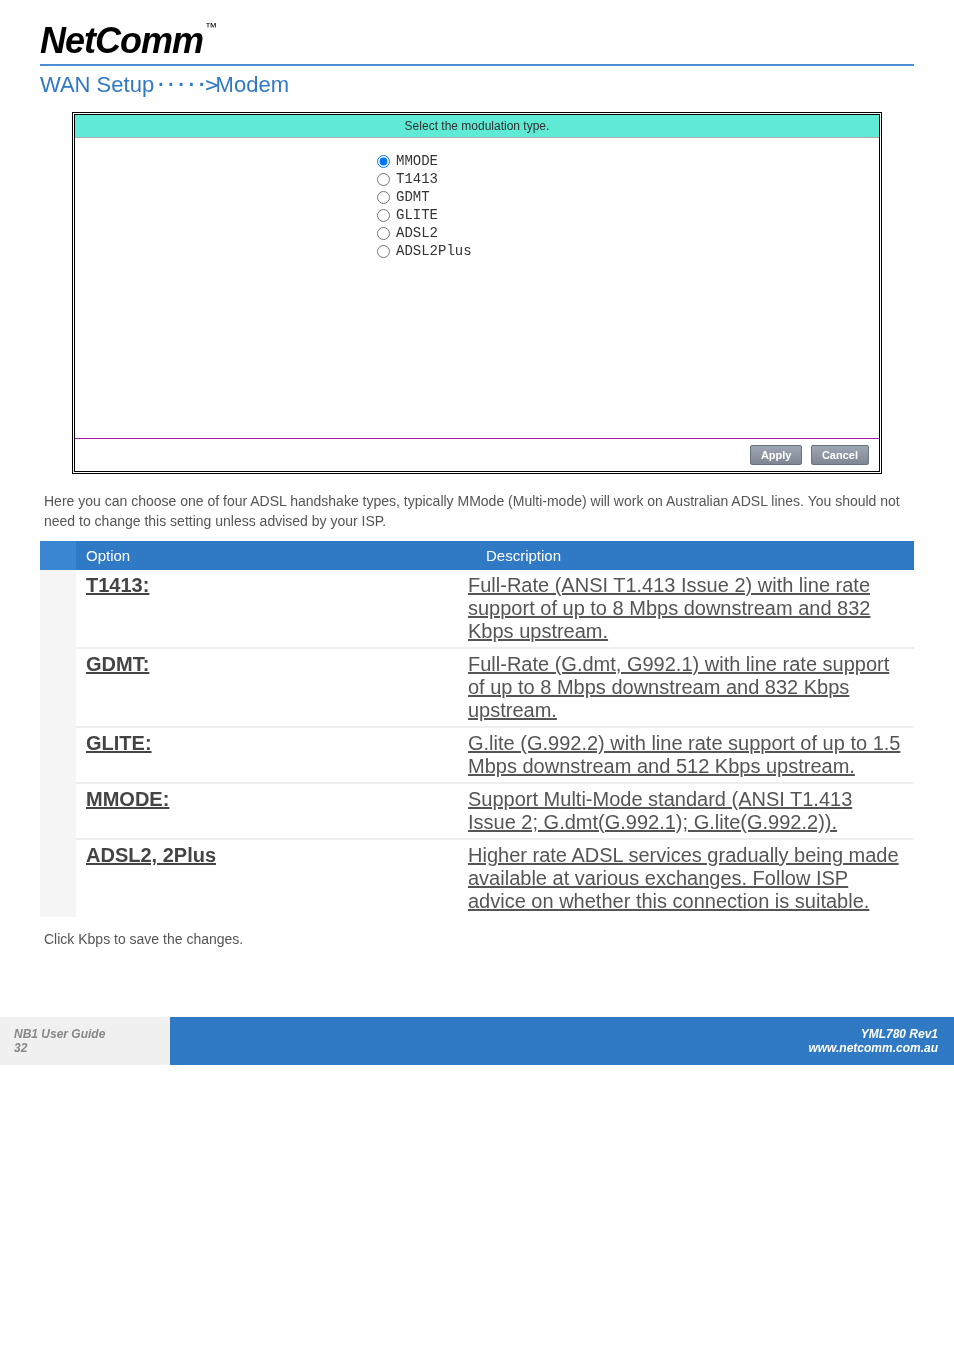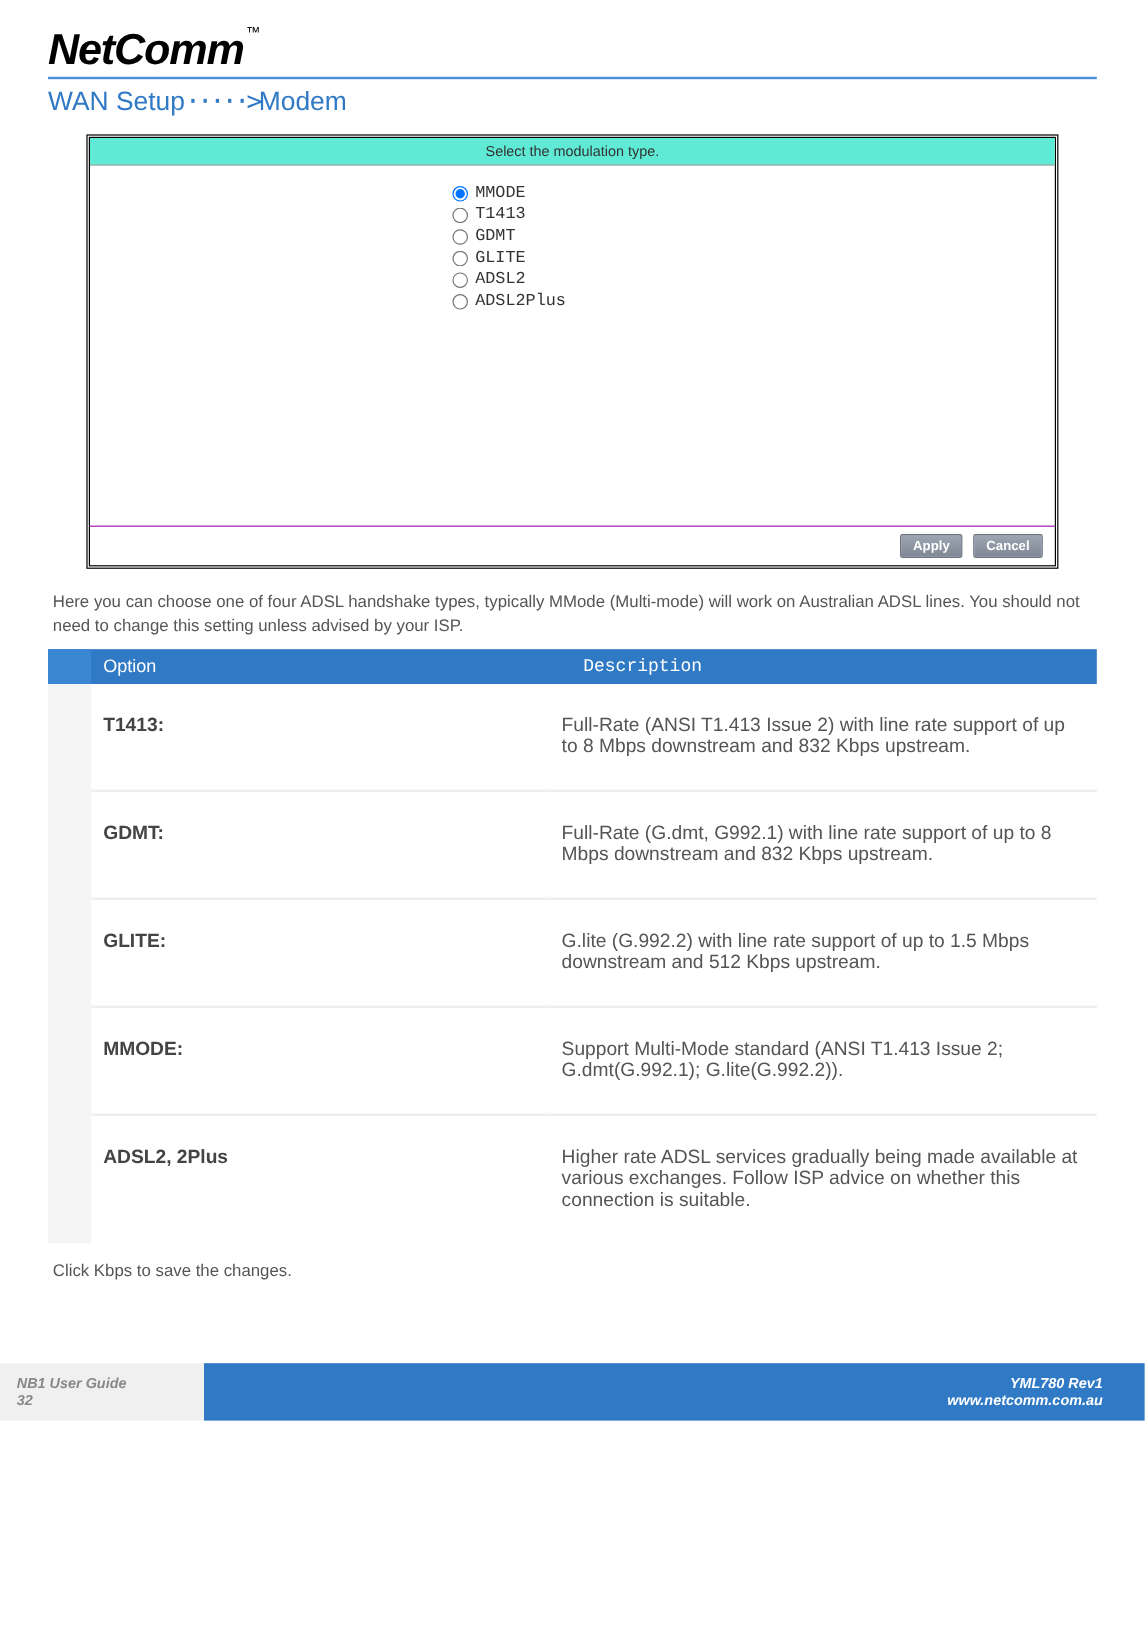--- a/index.html
+++ b/index.html
@@ -109,32 +109,33 @@
     margin: 0 4px 10px 4px;
   }
   .opt-header {
     display: flex;
     background: #2f79c5;
     color: #fff;
     font-size: 15px;
     border-left: 36px solid #3a86d2;
   }
   .opt-header .col1 { flex: 0 0 400px; padding: 6px 10px; }
-  .opt-header .col2 { flex: 1 1 auto; padding: 6px 10px; font-family: Liberation Mono, monospace; }
+  .opt-header .col2 { flex: 1 1 auto; padding: 6px 10px; }
   .opt-table {
     border-collapse: collapse;
     width: 100%;
     border-left: 36px solid #f5f5f5;
   }
   .opt-table td {
     vertical-align: top;
-    padding: 26px 10px;
-    font-size: 16px;
+    padding: 4px 10px;
+    font-size: 20px;
     color: #555;
     border-bottom: 2px solid #eee;
+    text-decoration: underline;
   }
   .opt-table td.label {
     width: 400px;
     font-weight: bold;
     color: #444;
   }
   .opt-table tr:last-child td { border-bottom: none; }
   p.after-table {
     font-size: 14px;
     color: #555;
@@ -152,21 +153,21 @@
     font-size: 12px;
     font-style: italic;
     color: #888;
   }
   .footer-bar .right {
     flex: 1;
     background: #2f79c5;
     color: #fff;
     font-size: 12px;
     font-style: italic;
-    padding: 10px 35px;
+    padding: 10px 16px;
     text-align: right;
   }
 </style>
 </head>
 <body>
 
 <div class="page">
   <div class="logo">
     <span>NetComm</span><span class="tm">™</span>
   </div>

